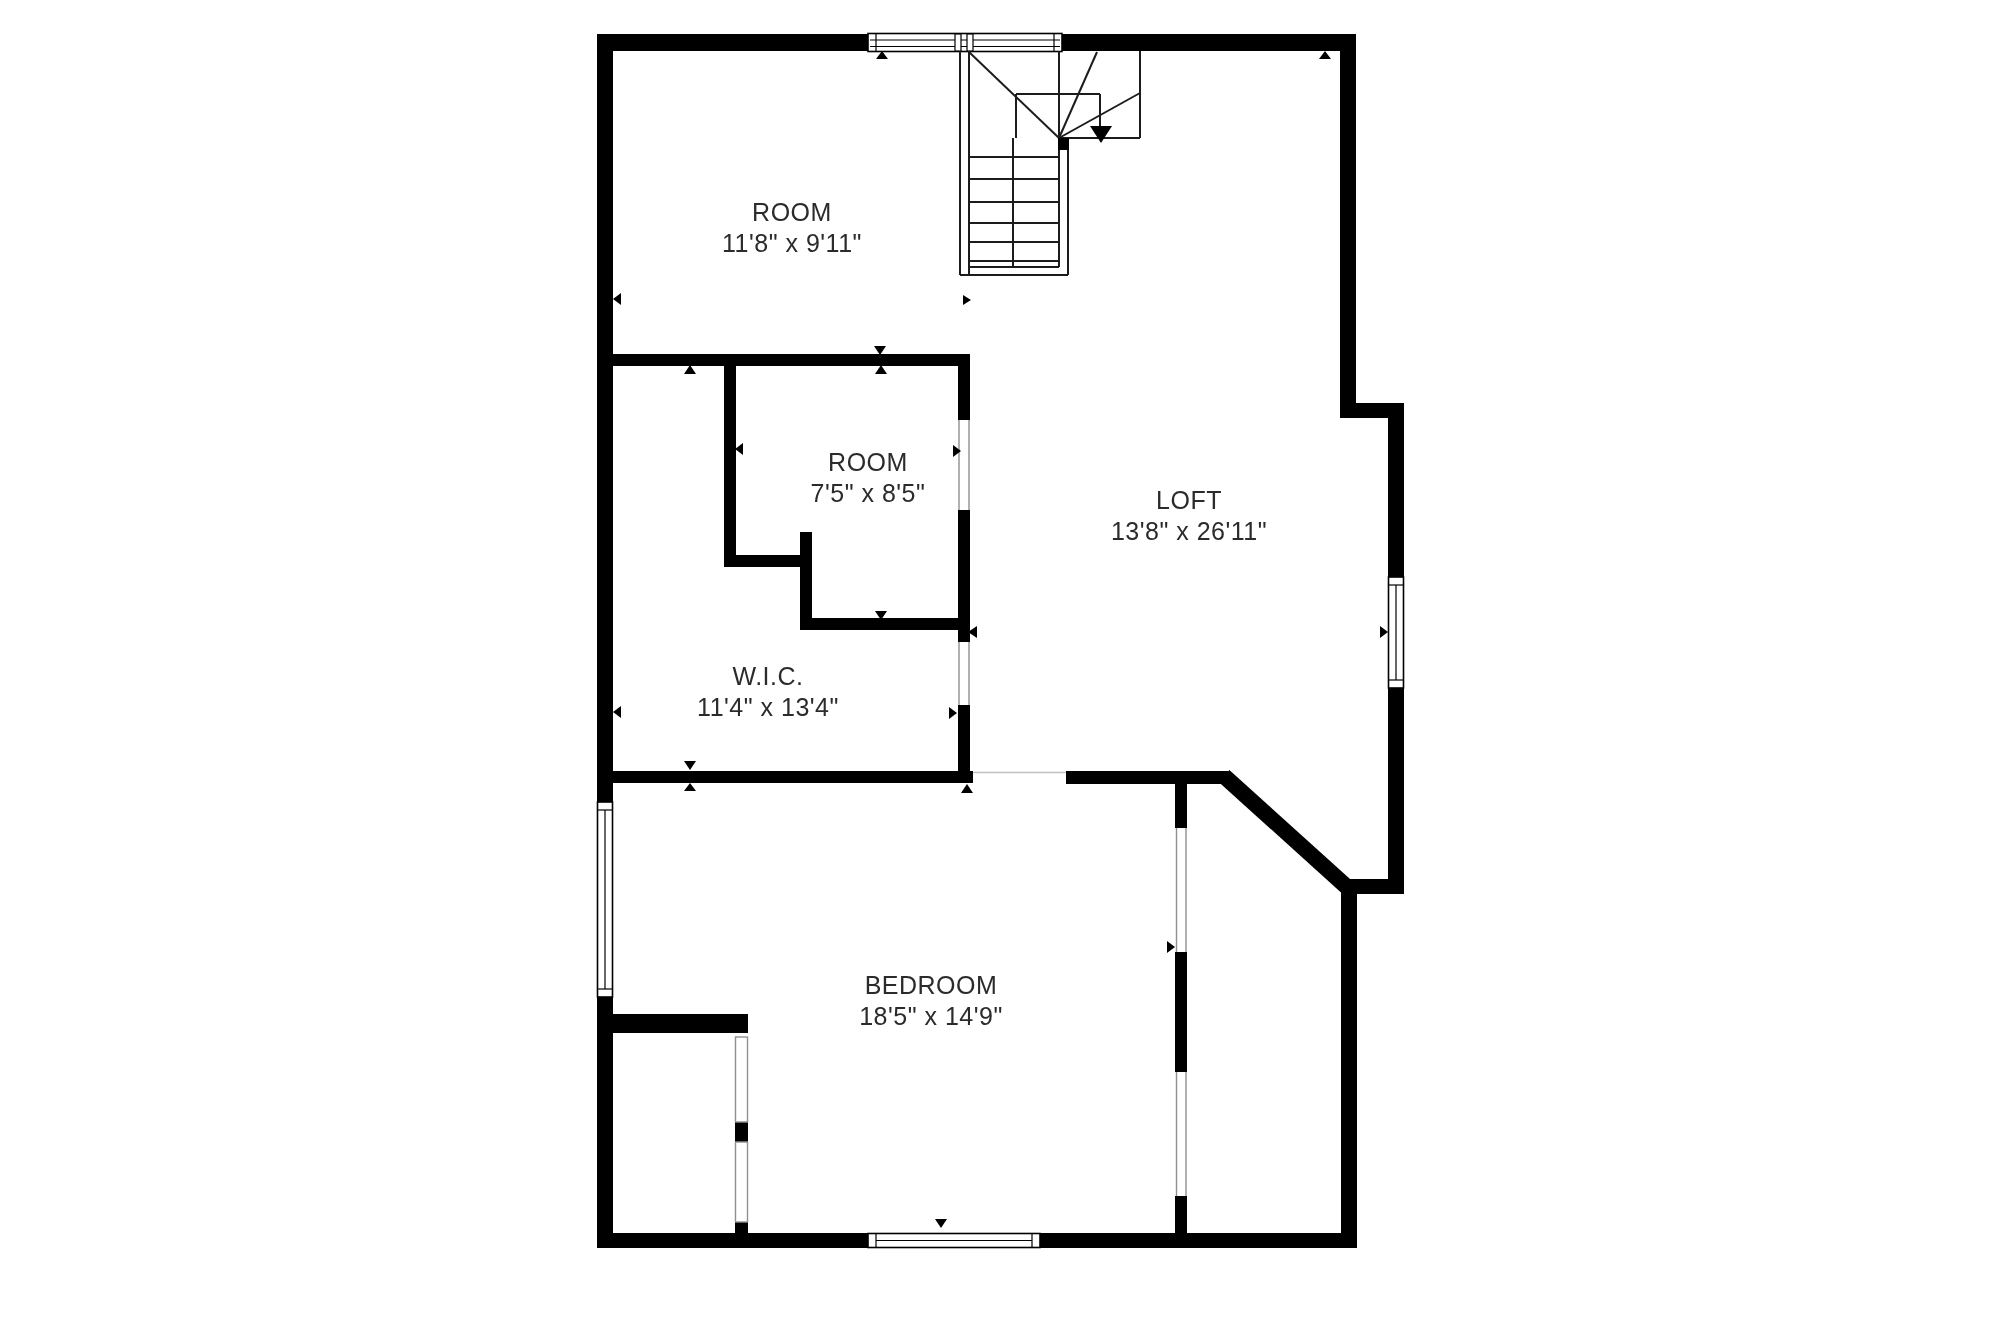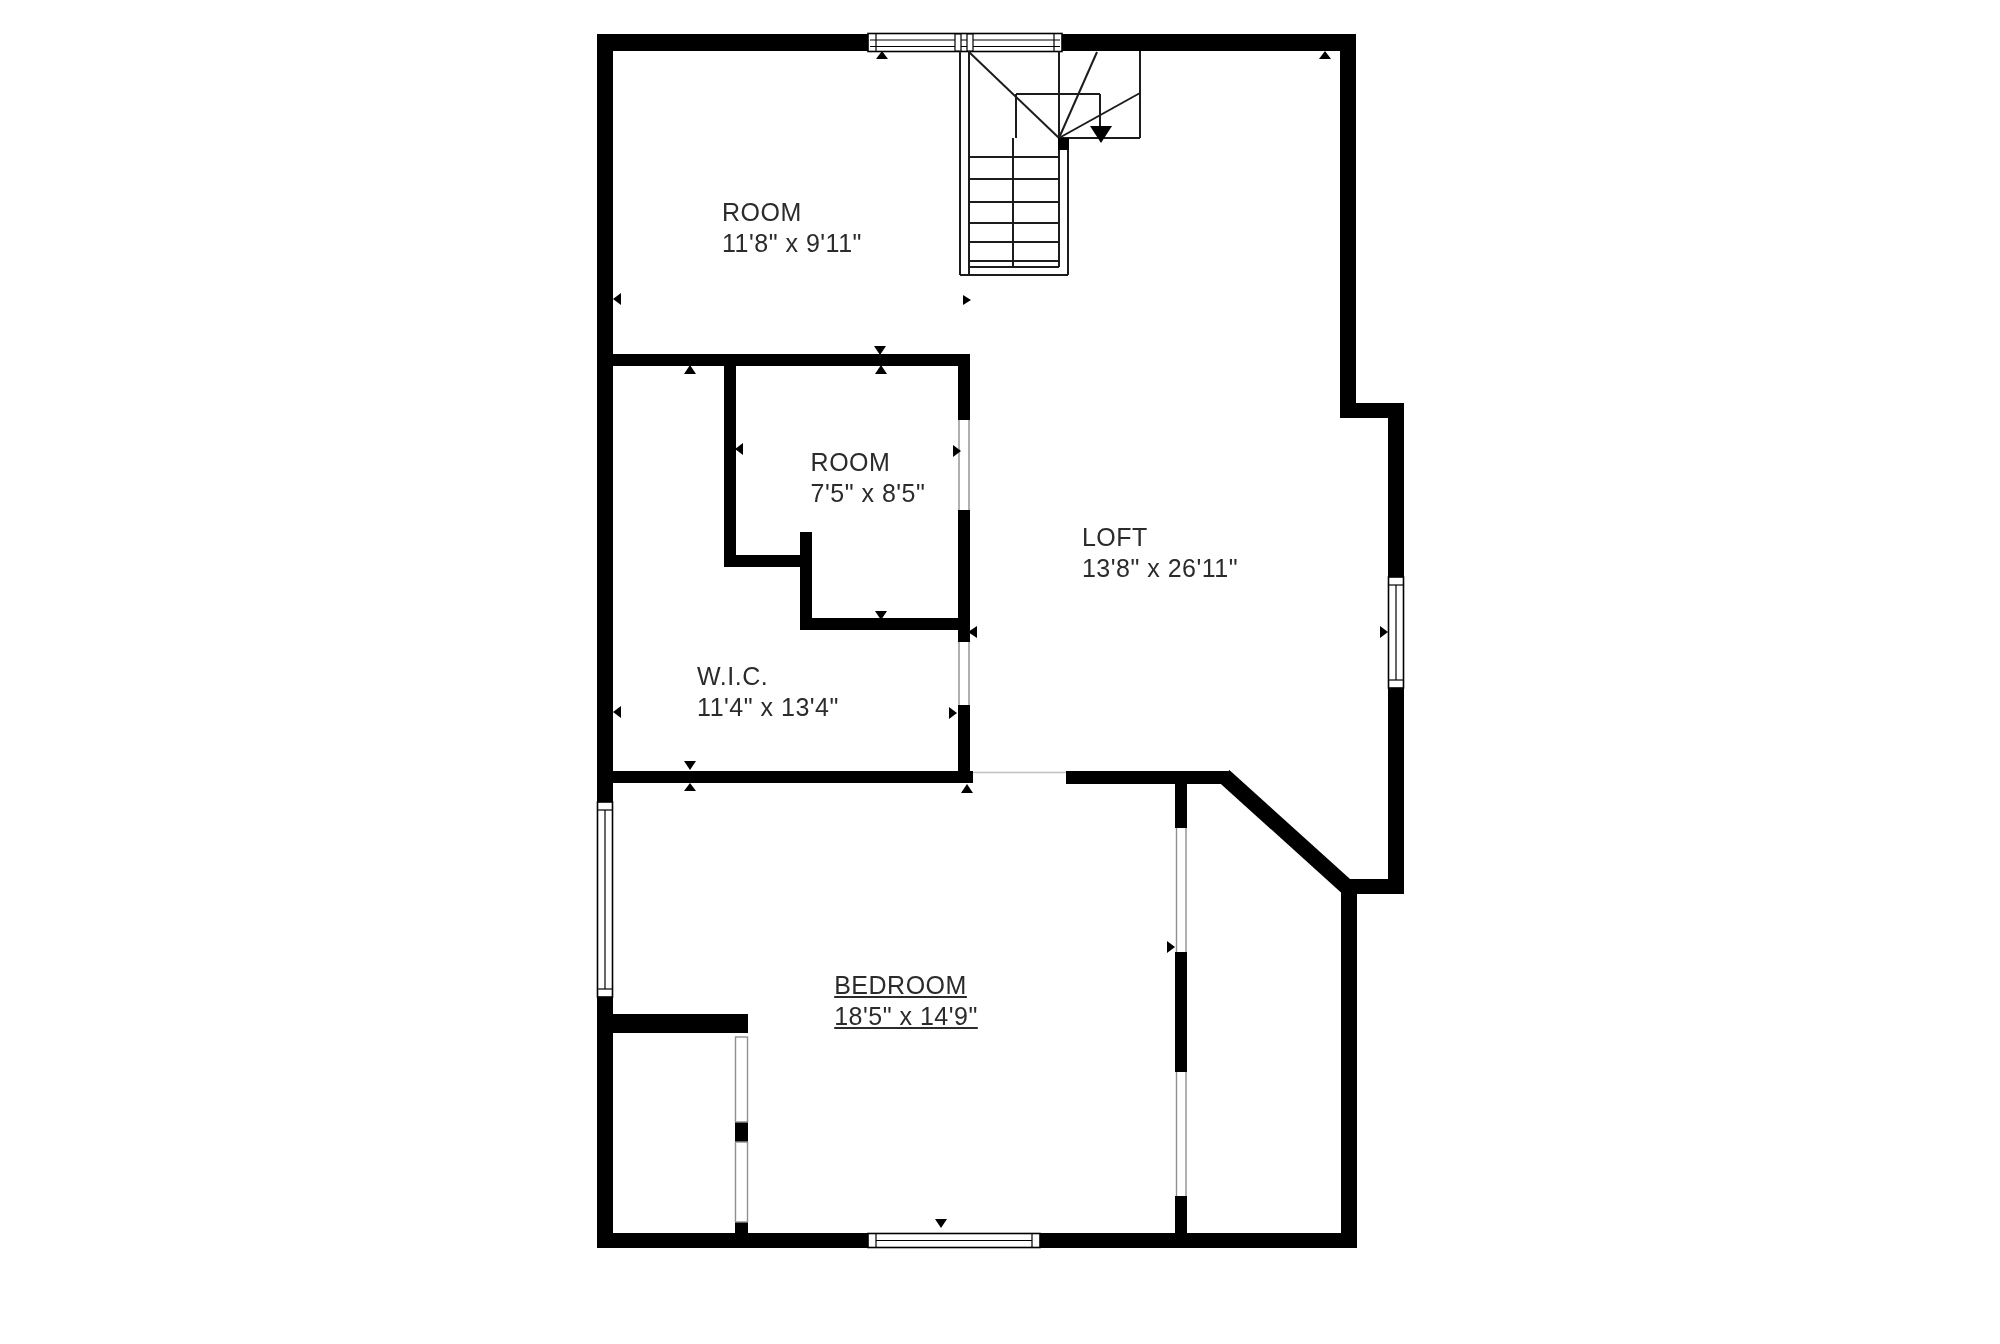--- a/index.html
+++ b/index.html
@@ -1,30 +1,30 @@
 <!DOCTYPE html>
 <html><head>
 <meta charset="utf-8">
 <style>
   html,body{margin:0;padding:0;background:#ffffff;}
   body{width:2000px;height:1344px;position:relative;overflow:hidden;
        font-family:"Liberation Sans","DejaVu Sans",sans-serif;}
   .plan{position:absolute;left:0;top:0;width:2000px;height:1344px;background:#ffffff;}
   svg{position:absolute;left:0;top:0;}
   .room-label{position:absolute;transform:translate(-50%,-50%);
-      color:#2b2b2b;font-size:25px;line-height:31px;
+      text-align:center;color:#2b2b2b;font-size:25px;line-height:31px;
       letter-spacing:0.5px;white-space:nowrap;}
   .room-label .nm{}
   .room-label .dm{}
   
   #lbl-room    {left:792px;  top:228px;}
   #lbl-bath    {left:868px;  top:478px;}
-  #lbl-loft    {left:1160px; top:516px;margin-top:37px;}
+  #lbl-loft    {left:1189px; top:516px;}
   #lbl-wic     {left:768px;  top:692px;}
-  #lbl-bedroom {left:906px;  top:1001px;text-decoration:underline;}
+  #lbl-bedroom {left:931px;  top:1001px;}
 </style>
 </head>
 <body>
 
 <div class="plan">
 
   <svg width="2000" height="1344" viewBox="0 0 2000 1344">
 
     <g fill="#000000">
       <rect x="597" y="34" width="759" height="17"></rect>

